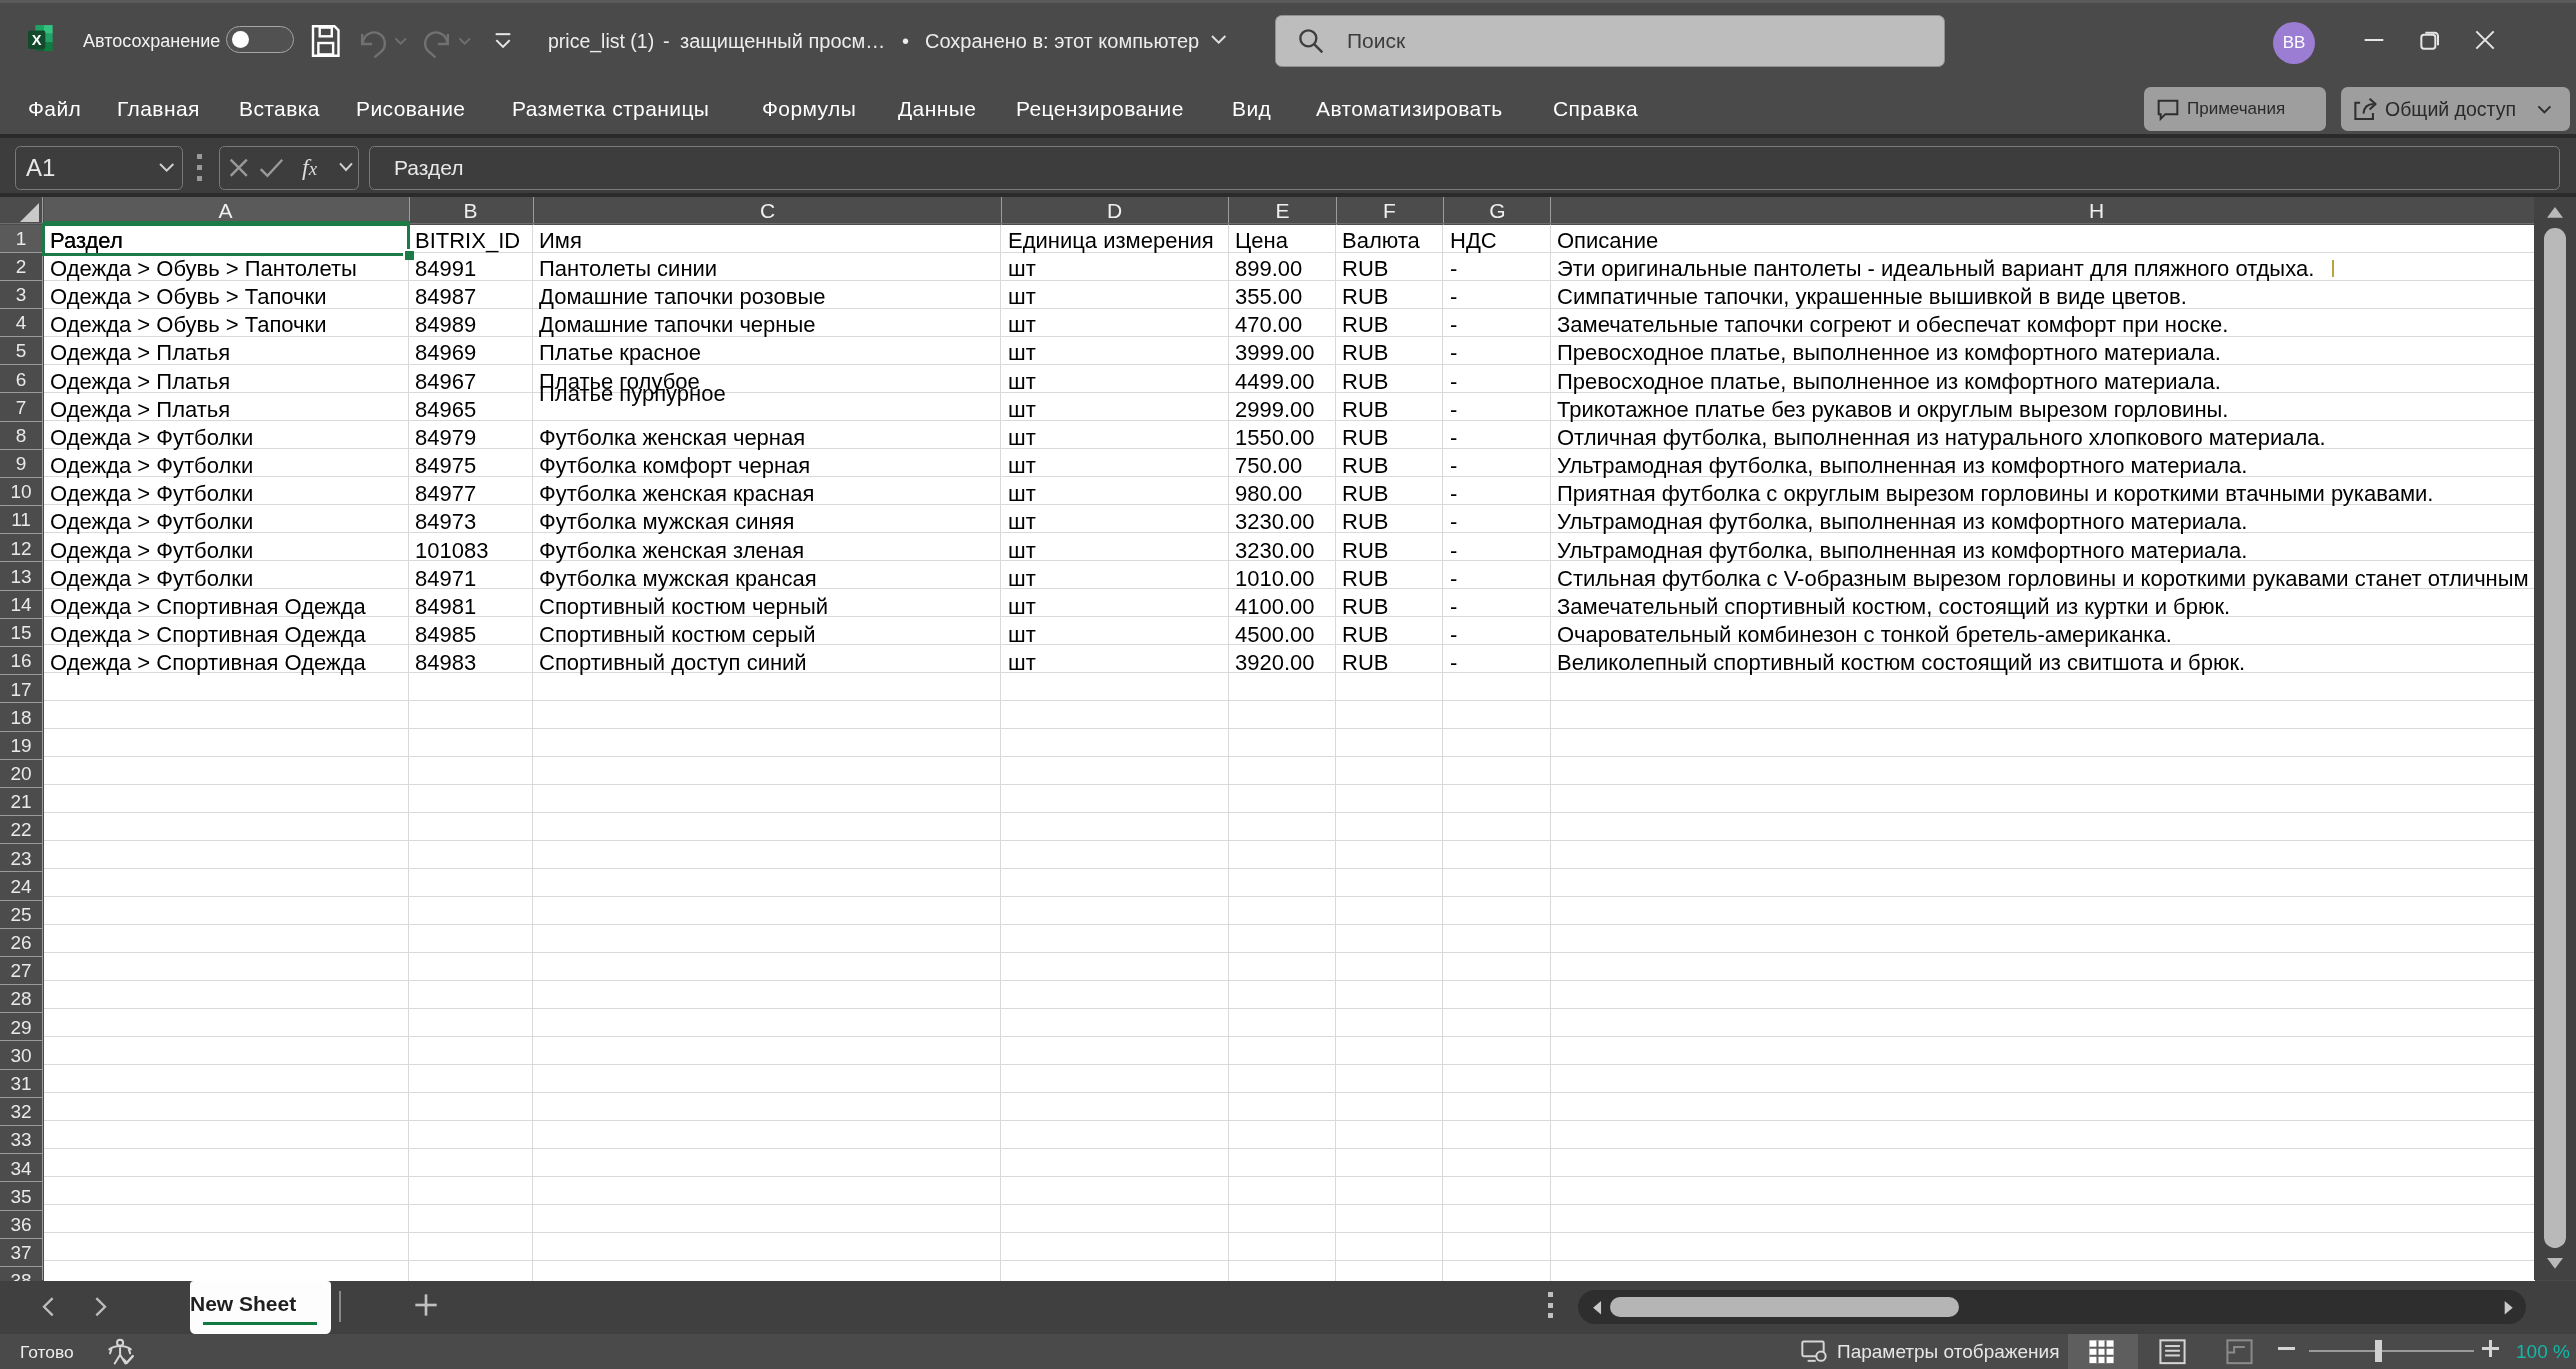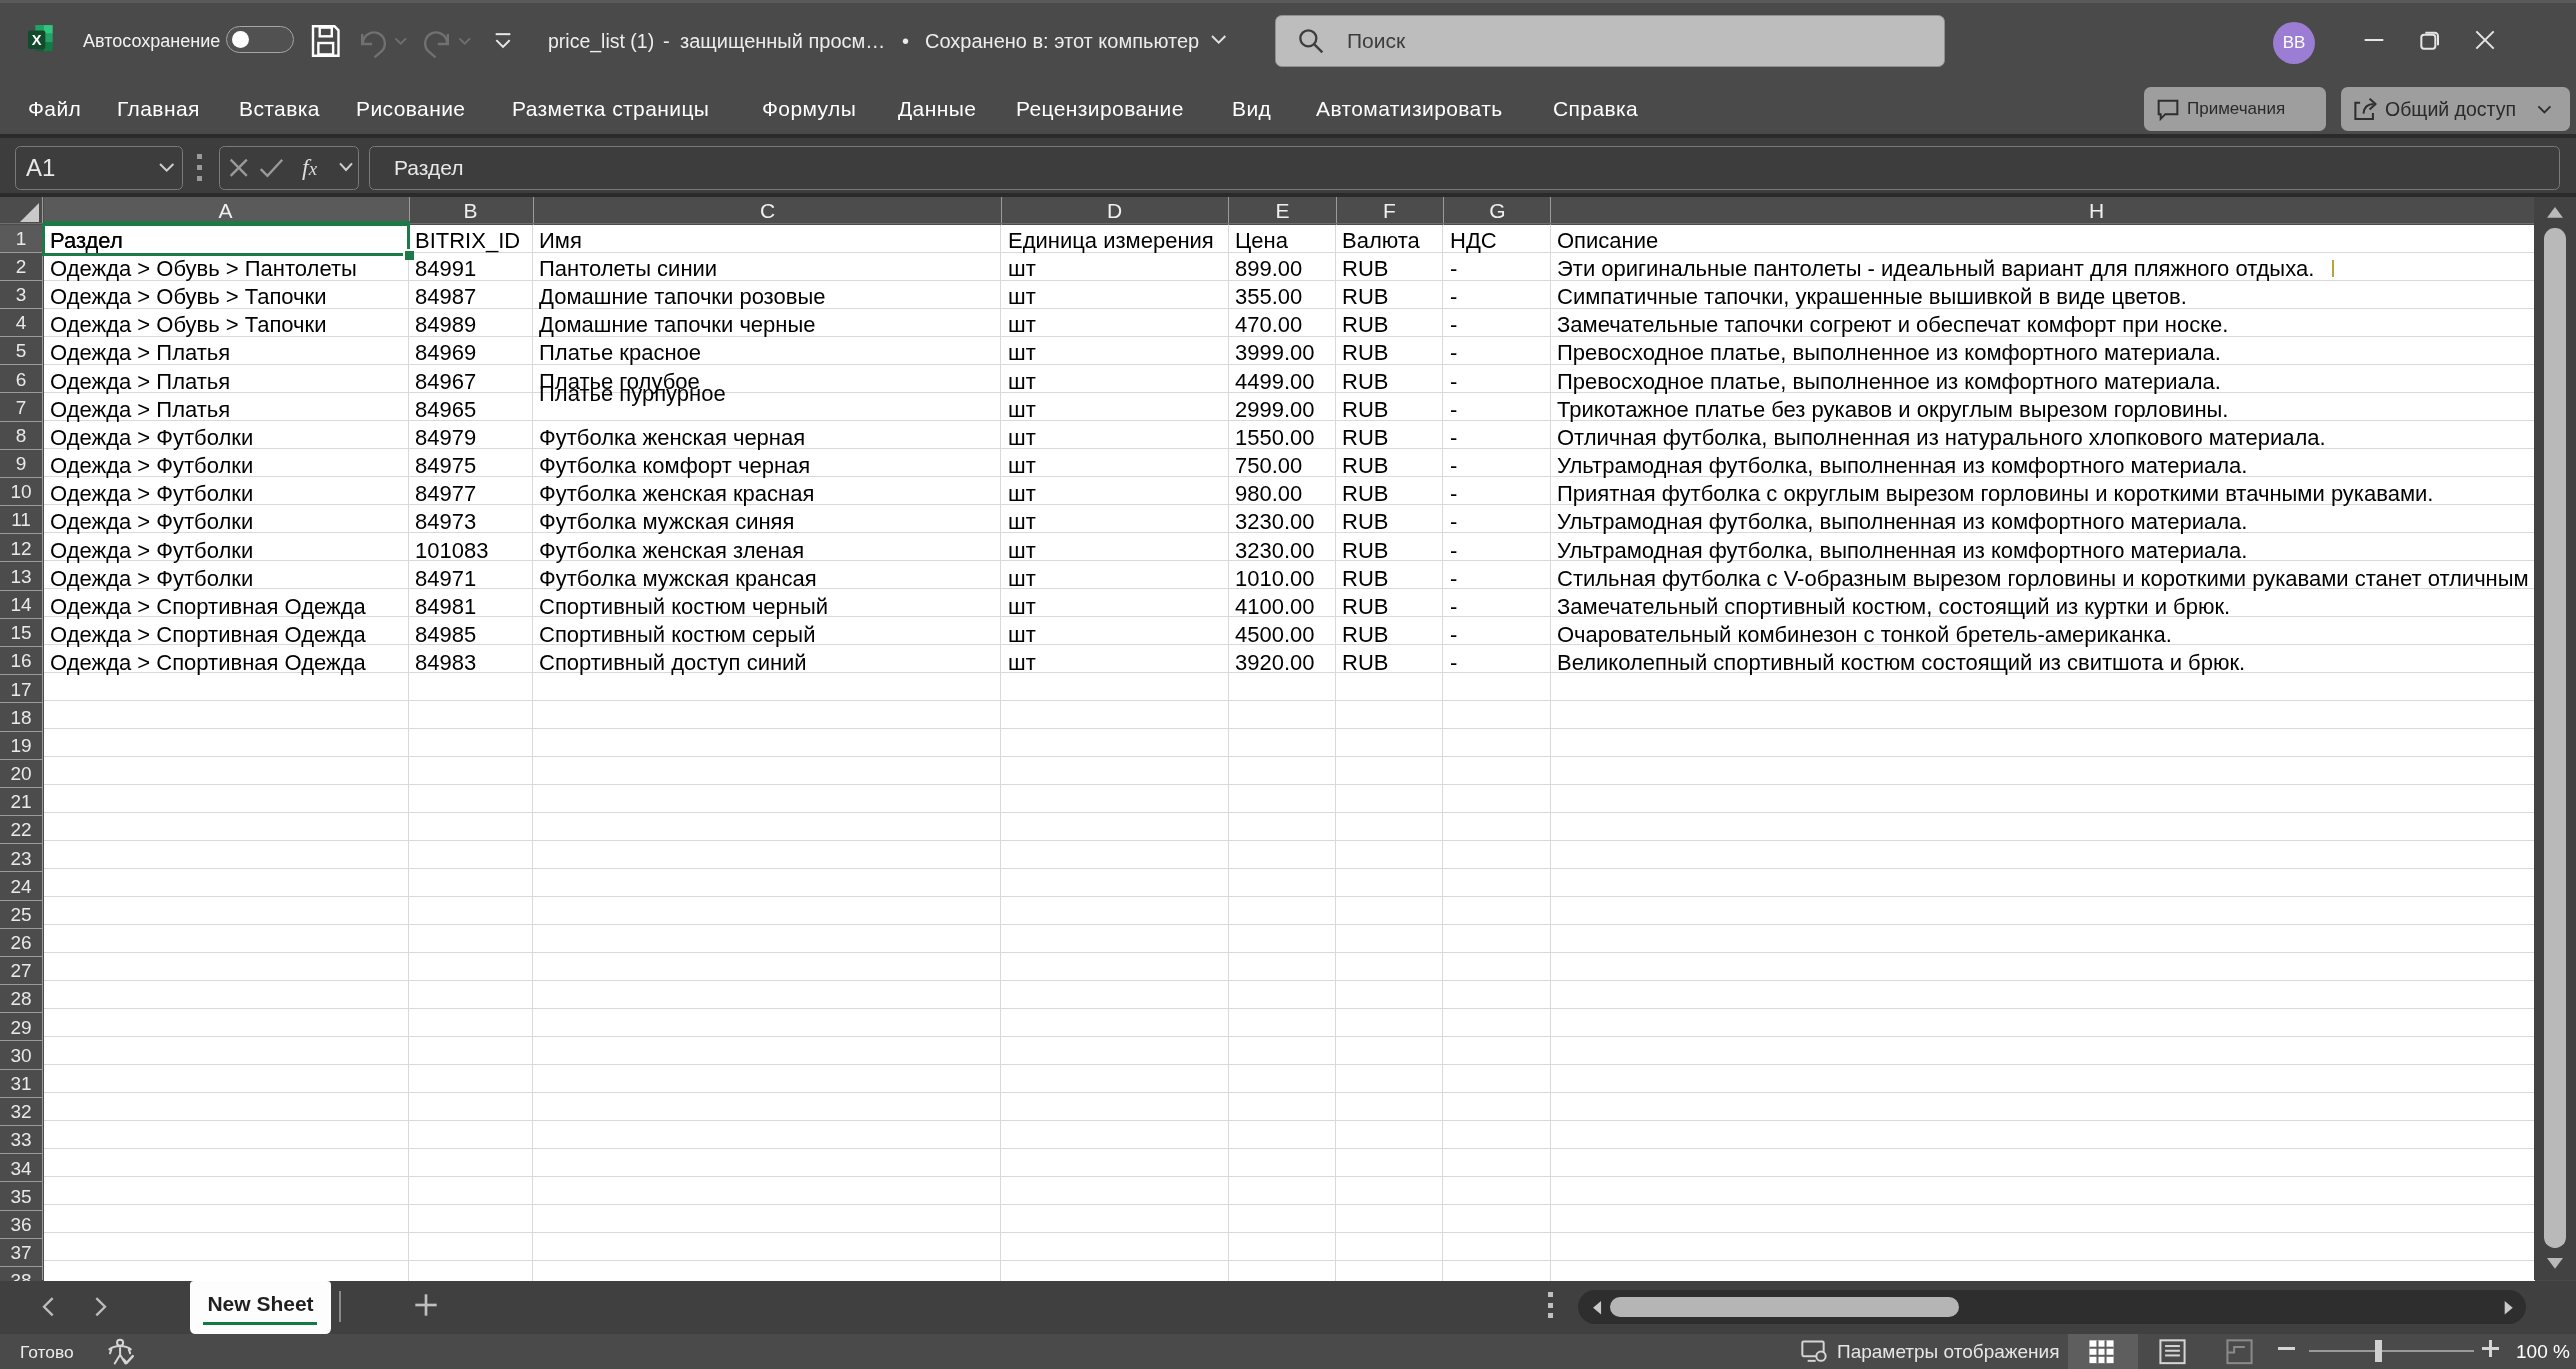--- a/index.html
+++ b/index.html
@@ -376,21 +376,21 @@
   </svg>
 <div class="ab" style="left:2544px;top:228px;width:21.5px;height:1020px;background:#b9b9b9;border-radius:10.7px"></div>
 <div class="ab" style="left:0;top:1281px;width:2576px;height:53px;background:#404040"></div>
 <svg class="ab" style="left:40px;top:1296px" width="16" height="21.5" viewBox="0 0 24 32">
 <path d="M19 3 L6 16 L19 29" fill="none" stroke="#bdbdbd" stroke-width="3.5"></path>
   </svg>
 <svg class="ab" style="left:93px;top:1296px" width="16" height="21.5" viewBox="0 0 24 32">
 <path d="M5 3 L18 16 L5 29" fill="none" stroke="#bdbdbd" stroke-width="3.5"></path>
   </svg>
 <div class="ab" style="left:190px;top:1281px;width:141px;height:53px;background:#fdfdfd;border-radius:4px 4px 5.4px 5.4px"></div>
-<div class="ab" style="left:190px;top:1281px;width:141px;height:53px;text-align:center;line-height:46px;font-size:21px;color:#1f1f1f;font-weight:700">New Sheet</div>
+<div class="ab" style="left:190px;top:1281px;width:141px;height:53px;line-height:46px;font-size:21px;color:#1f1f1f;font-weight:700">New Sheet</div>
 <div class="ab" style="left:203px;top:1322px;width:114px;height:3.4px;background:#0f7b40"></div>
 <div class="ab" style="left:339px;top:1291px;width:2px;height:31px;background:#8a8a8a"></div>
 <svg class="ab" style="left:414px;top:1293px" width="24" height="24" viewBox="0 0 36 36">
 <line x1="18" y1="2" x2="18" y2="34" stroke="#c0c0c0" stroke-width="4"></line>
 <line x1="2" y1="18" x2="34" y2="18" stroke="#c0c0c0" stroke-width="4"></line>
   </svg>
 <div class="ab" style="left:1548px;top:1292px;width:4.7px;height:4.7px;background:#c0c0c0"></div>
 <div class="ab" style="left:1548px;top:1303px;width:4.7px;height:4.7px;background:#c0c0c0"></div>
 <div class="ab" style="left:1548px;top:1313px;width:4.7px;height:4.7px;background:#c0c0c0"></div>
 <div class="ab" style="left:1578px;top:1290px;width:948px;height:34px;background:#2e2e2e;border-radius:17px"></div>
@@ -431,13 +431,13 @@
   </svg>
 <svg class="ab" style="left:2226px;top:1339px" width="27" height="25.5" viewBox="0 0 40 38">
 <rect x="2" y="2" width="36" height="34" fill="none" stroke="#8a8a8a" stroke-width="3"></rect>
 <path d="M2 20 h10 v-8 h16" fill="none" stroke="#8a8a8a" stroke-width="3"></path>
   </svg>
 <div class="ab" style="left:2278px;top:1347px;width:17.4px;height:2.7px;background:#d5d5d5"></div>
 <div class="ab" style="left:2309px;top:1350px;width:165px;height:2px;background:#9a9a9a"></div>
 <div class="ab" style="left:2375px;top:1340px;width:6.7px;height:21.5px;background:#d0d0d0"></div>
 <div class="ab" style="left:2482px;top:1347px;width:17.4px;height:2.7px;background:#d5d5d5"></div>
 <div class="ab" style="left:2489px;top:1340px;width:2.7px;height:17.4px;background:#d5d5d5"></div>
-<div class="ab" style="left:2516px;top:1334px;height:36px;line-height:36px;font-size:19px;color:#ffffff">100 %</div>
+<div class="ab" style="left:2516px;top:1334px;height:36px;line-height:36px;font-size:19px;color:#14b8a6">100 %</div>
 
 </body></html>

